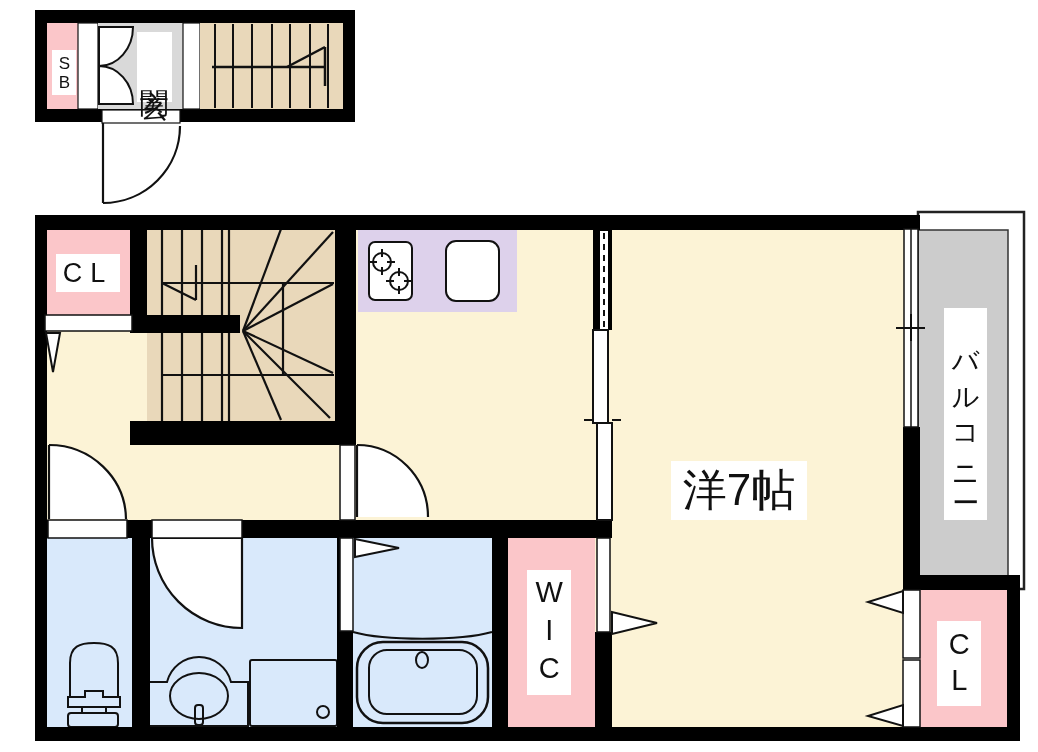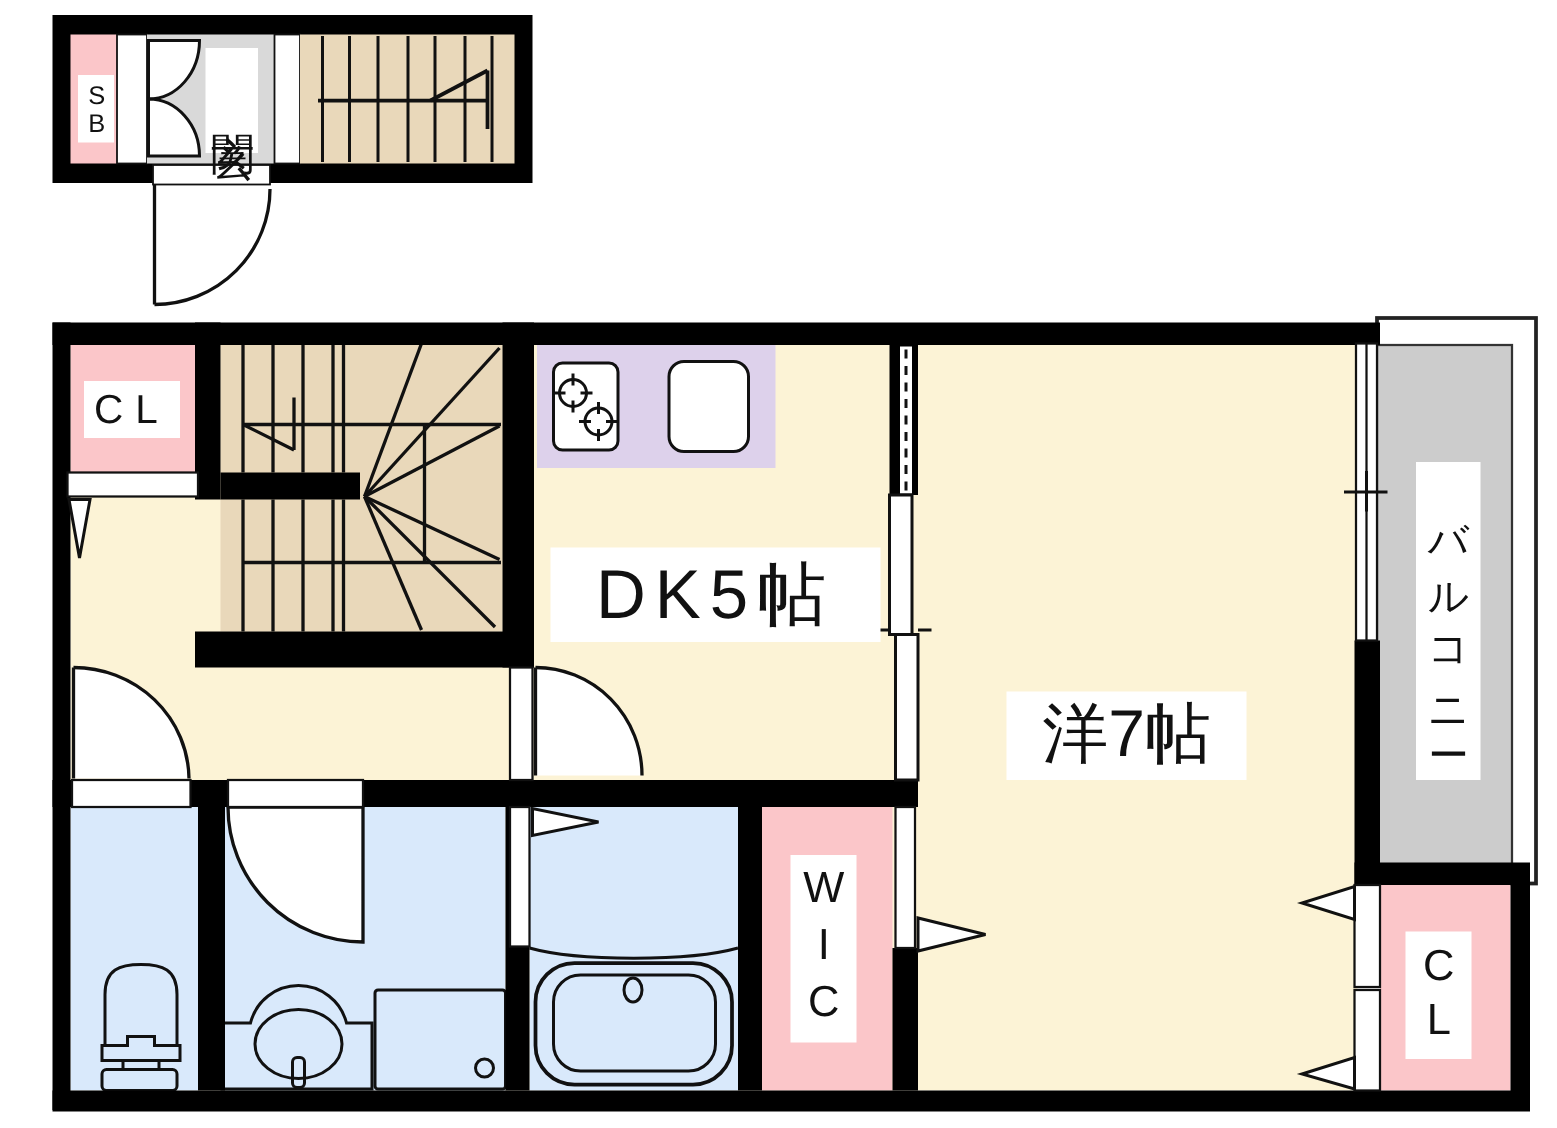--- a/index.html
+++ b/index.html
@@ -196,23 +196,22 @@
     </g>
   </g>
 </svg>
 
 <div class="lbl vert" style="left:52px;top:50px;width:24px;height:45px;font-size:17px;">SB</div>
 
 <div class="lbl vert" style="left:137px;top:32px;width:35px;height:70px;font-size:29px;">玄関</div>
 
 <div class="lbl" style="left:56px;top:254px;width:64px;height:38px;font-size:27px;letter-spacing:8px;">CL</div>
 
-<div class="lbl" style="left:367px;top:365px;width:220px;height:63px;font-size:46px;letter-spacing:6px;">DK5帖</div>
-
-<div class="lbl" style="left:671px;top:461px;width:160px;height:59px;font-size:44px;">洋7帖</div>
+
+<div class="lbl" style="left:671px;top:461px;width:136px;height:59px;font-size:44px;">洋7帖</div>
 
 <div class="lbl vert" style="left:944px;top:308px;width:43px;height:212px;font-size:27px;letter-spacing:9px;">バルコニー</div>
 
 <div class="lbl vert" style="left:527px;top:570px;width:44px;height:125px;font-size:29px;letter-spacing:6px;">WIC</div>
 
 <div class="lbl vert" style="left:937px;top:621px;width:44px;height:85px;font-size:29px;letter-spacing:4px;">CL</div>
 
 </div>
 
 </body></html>

